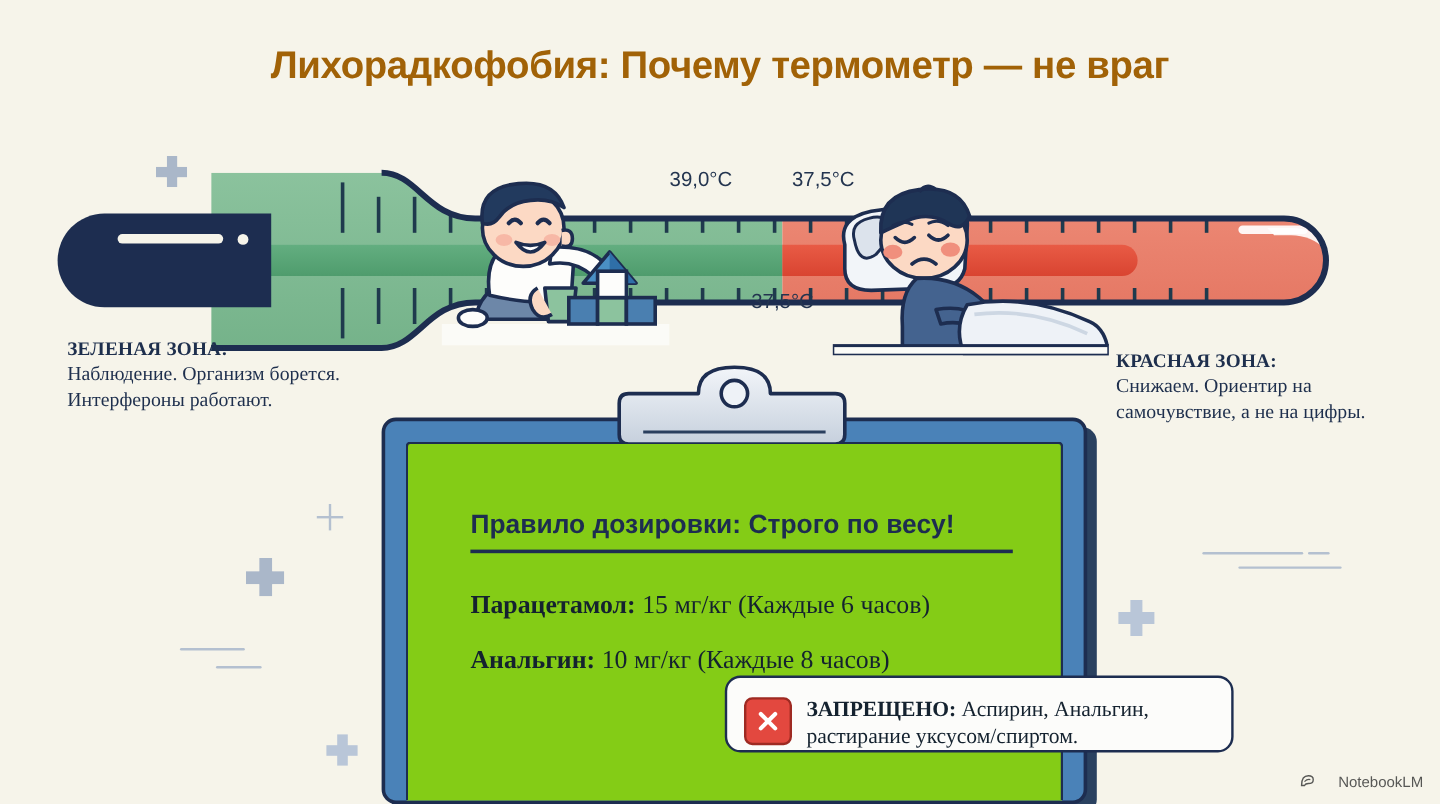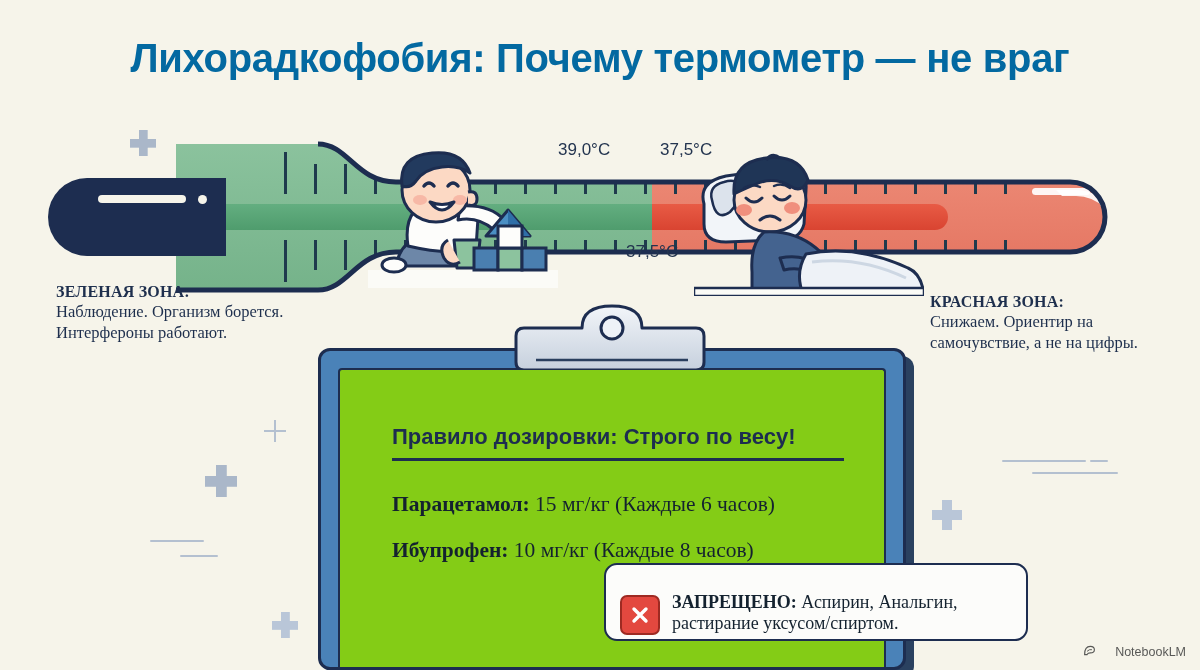--- a/index.html
+++ b/index.html
@@ -29,22 +29,22 @@
   }
   .cross-thin::before,.cross-thin::after{content:"";position:absolute;background:#b4c0d0;}
   .cross-thin::before{left:0;right:0;top:50%;height:2px;margin-top:-1px;}
   .cross-thin::after{top:0;bottom:0;left:50%;width:2px;margin-left:-1px;}
   .dash{background:#b4c0d0;height:2px;border-radius:1px;}
 
   
   #title{
     position:absolute;left:0;right:0;top:36px;text-align:center;
     font-family:"Liberation Sans", sans-serif;
-    font-weight:700;font-size:40px;letter-spacing:-0.3px;
-    color:#0369a1;white-space:nowrap;
+    font-weight:700;font-size:32px;letter-spacing:-0.3px;
+    color:#a16207;white-space:nowrap;
   }
 
   
   #thermo{position:absolute;left:56px;top:138px;width:1092px;height:158px;}
   #thermoSvg{position:absolute;left:0;top:0;}
   #thermoClipBox{
     position:absolute;left:0;top:0;width:1092px;height:158px;
     clip-path:url(#tubeClip);
   }
   .zone{position:absolute;top:0;bottom:0;}
@@ -101,23 +101,23 @@
     font-size:22px;color:#1d2d50;white-space:nowrap;
   }
   #dose-rule{position:absolute;left:52px;right:40px;top:88px;height:3px;background:#1d2d50;}
   .dose-row{position:absolute;left:52px;right:30px;font-size:21.5px;color:#14222f;white-space:nowrap;}
   .dose-row b{font-weight:700;}
   #dose1{top:122px;}
   #dose2{top:168px;}
 
   
   #forbid{
-    position:absolute;left:604px;top:563px;width:424px;height:78px;
+    position:absolute;left:604px;top:563px;width:424px;height:64px;
     background:#fcfcfa;border:2.5px solid #1d2d50;border-radius:13px;
-    display:flex;align-items:flex-end;gap:12px;padding:4px 14px;box-sizing:border-box;
+    display:flex;align-items:flex-start;gap:12px;padding:16px 14px;box-sizing:border-box;
   }
   #forbid-icon{
     flex:0 0 auto;width:36px;height:36px;border-radius:7px;
     background:#e3483f;border:2px solid #9e2a22;
     display:flex;align-items:center;justify-content:center;
   }
   #forbid-text{font-size:18px;line-height:1.2;color:#14222f;}
   #forbid-text b{font-weight:700;}
 
   
@@ -343,21 +343,21 @@
     <div id="boardShadow"></div>
     <div id="boardFrame">
       <div id="boardPaper">
         <div id="dose-title">Правило дозировки: Строго по весу!</div>
         <div id="dose-rule"></div>
 
         <div class="dose-row" id="dose1">
           <b>Парацетамол:</b><span> 15 мг/кг (Каждые 6 часов)</span>
         </div>
         <div class="dose-row" id="dose2">
-          <b>Ибупрофен:</b><span> 10 мг/кг (Каждые 8 часов)</span>
+          <b>Анальгин:</b><span> 10 мг/кг (Каждые 8 часов)</span>
         </div>
       </div>
     </div>
 
     <div id="clip">
       <svg width="196" height="66" viewBox="0 0 196 66" aria-hidden="true">
         <defs>
           <linearGradient id="clipG" x1="0" y1="0" x2="0" y2="1">
             <stop offset="0" stop-color="#f2f5f9"></stop>
             <stop offset="1" stop-color="#c6d0dd"></stop>

